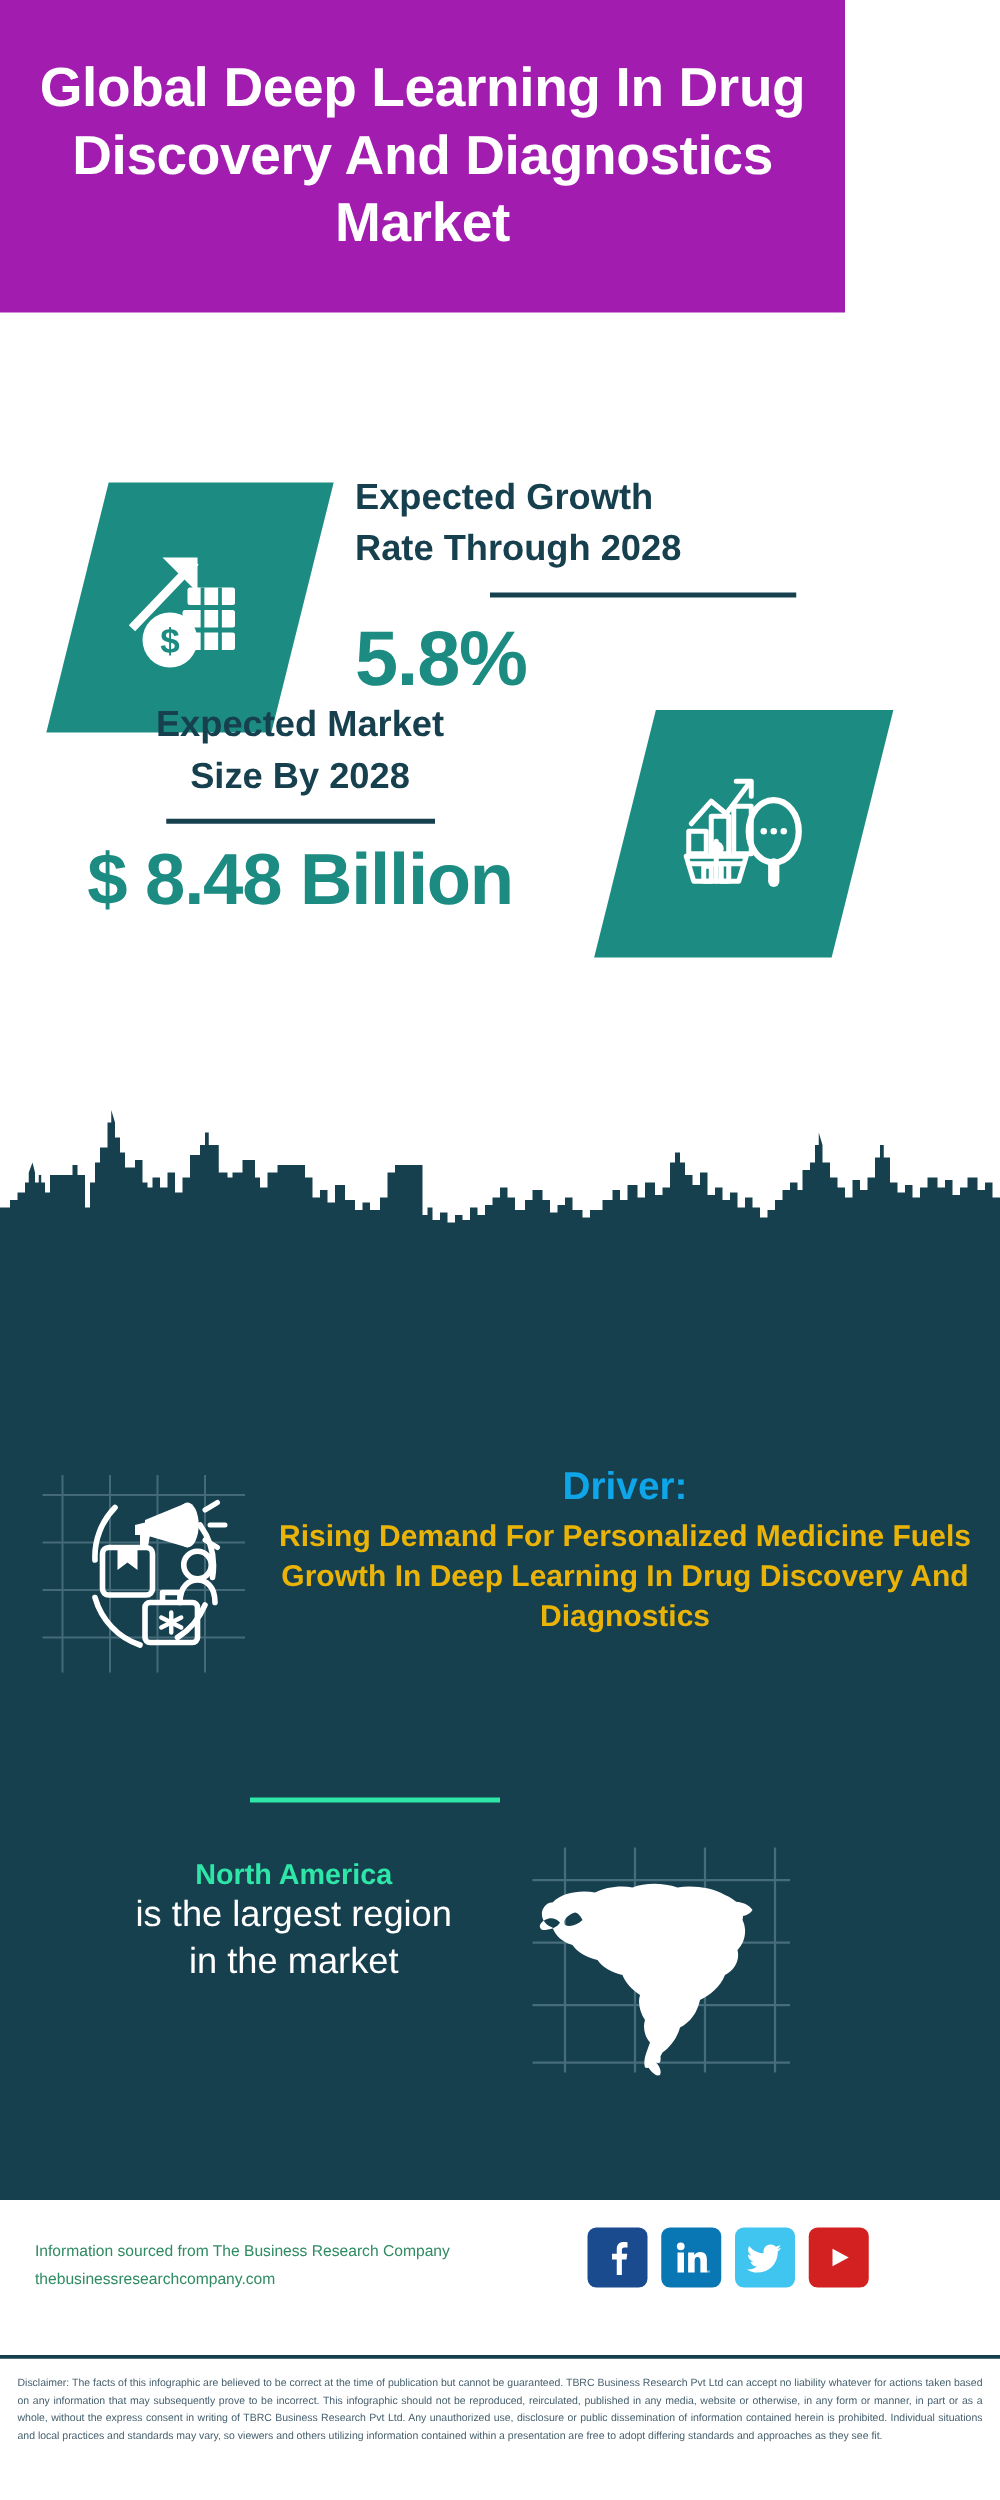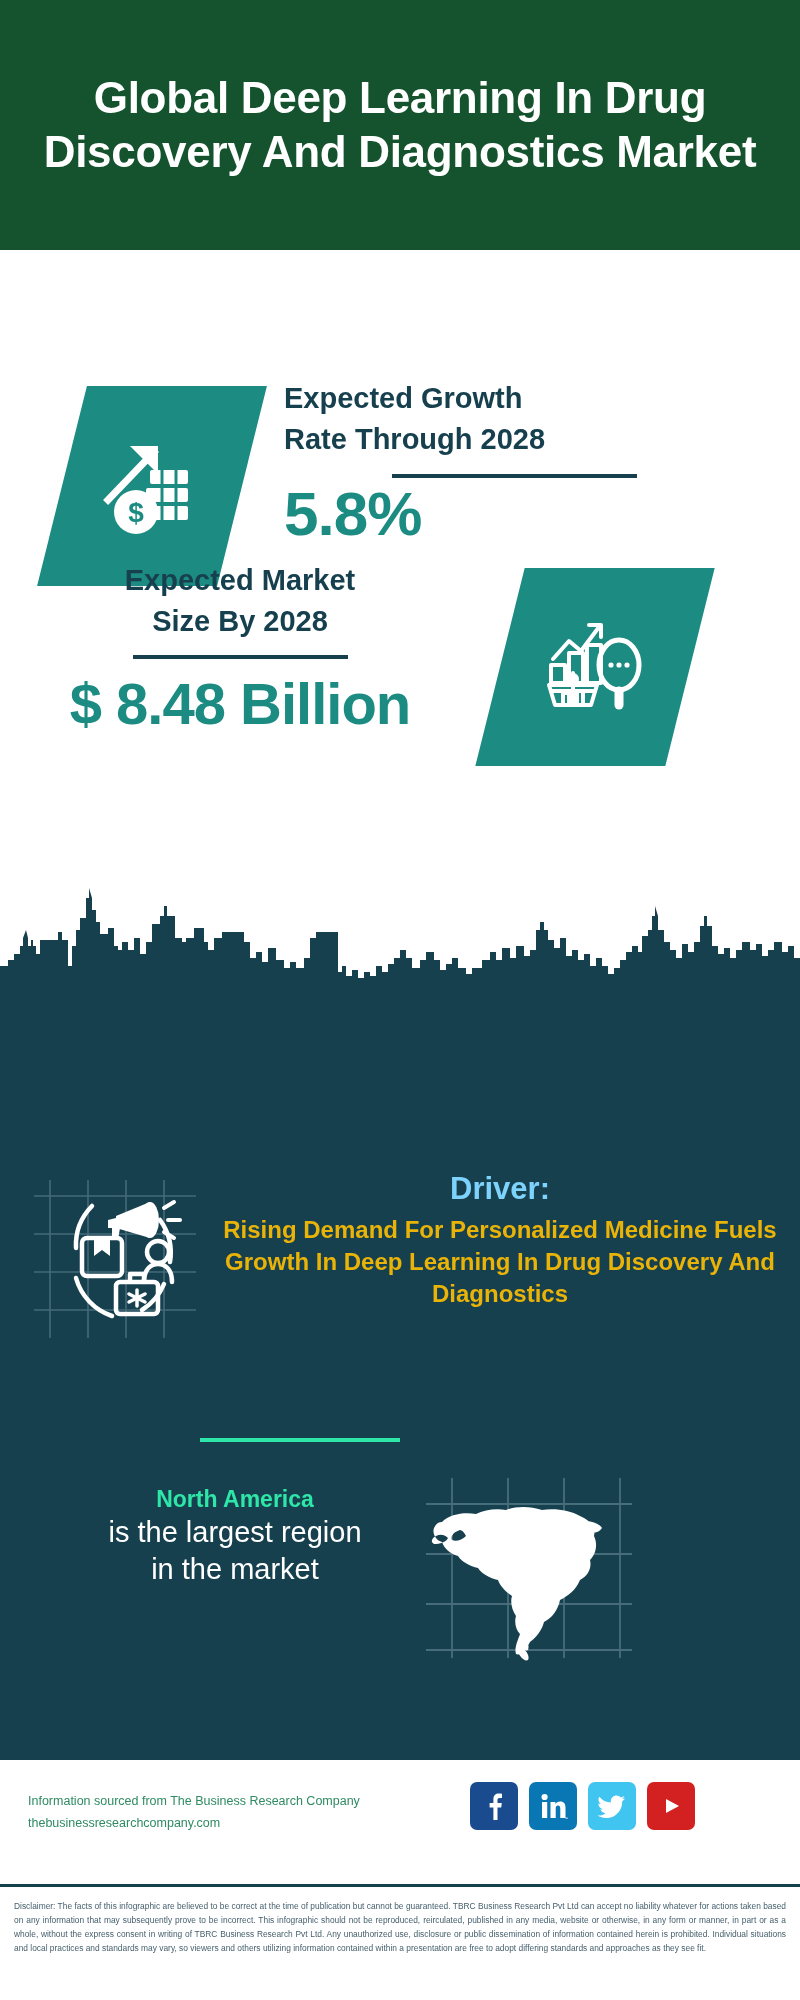--- a/index.html
+++ b/index.html
@@ -7,22 +7,22 @@
   body {
     font-family:"Liberation Sans", sans-serif;
     background:#ffffff;
     position:relative;
     overflow:hidden;
   }
   .page { width:800px; height:2000px; position:relative; background:#ffffff; }
 
   
   .header {
-    position:absolute; left:0; top:0; width:800px; height:250px;
-    background:#14532d;
+    position:absolute; left:0; top:0; width:676px; height:250px;
+    background:#a21caf;
     display:flex; align-items:center; justify-content:center;
   }
   .header-title {
     color:#ffffff; font-size:44px; font-weight:bold; line-height:1.22;
     text-align:center; letter-spacing:-0.3px; padding:0 22px;
     font-family:"Liberation Sans", sans-serif;
   }
 
   
   .stat1 { position:absolute; left:0; top:250px; width:800px; height:350px; }
@@ -36,21 +36,21 @@
   .stat1-text {
     position:absolute; left:284px; top:128px; width:460px; 
   }
   .stat-label {
     color:#17404F; font-size:29px; font-weight:bold; line-height:1.42;
   }
   .rule-dark {
     width:245px; height:4px; background:#17404F; margin:14px auto 0;
   }
   .stat-value-teal {
-    color:#1C8C83; font-size:62px; font-weight:bold; margin-top:0;
+    color:#1C8C83; font-size:62px; font-weight:bold; margin-top:14px;
     letter-spacing:-1px;
   }
 
   
   .stat2 { position:absolute; left:0; top:560px; width:800px; height:240px; }
   .stat2-text { position:absolute; left:20px; top:0px; width:440px; text-align:center; }
   .rule-dark2 { width:215px; height:4px; background:#17404F; margin:13px auto 0; }
   .stat-value-teal2 {
     color:#1C8C83; font-size:58px; font-weight:bold; margin-top:11px; letter-spacing:-1px;
   }
@@ -72,21 +72,21 @@
   .driver-row {
     position:absolute; left:0; top:180px; width:800px; height:230px;
   }
   .driver-icon-wrap {
     position:absolute; left:30px; top:0px; width:170px; height:175px;
   }
   .driver-text {
     position:absolute; left:215px; top:0px; width:570px; text-align:center;
   }
   .driver-heading {
-    color:#7dd3fc; font-size:31px; font-weight:bold; line-height:1.2;
+    color:#0ea5e9; font-size:31px; font-weight:bold; line-height:1.2;
   }
   .driver-body {
     color:#eab308; font-size:24px; font-weight:bold; line-height:1.32; margin-top:7px;
   }
   .green-divider {
     position:absolute; left:200px; top:448px; width:200px; height:4px; background:#2EE6A8;
   }
 
   
   .region-row { position:absolute; left:0; top:495px; width:800px; height:180px; }

